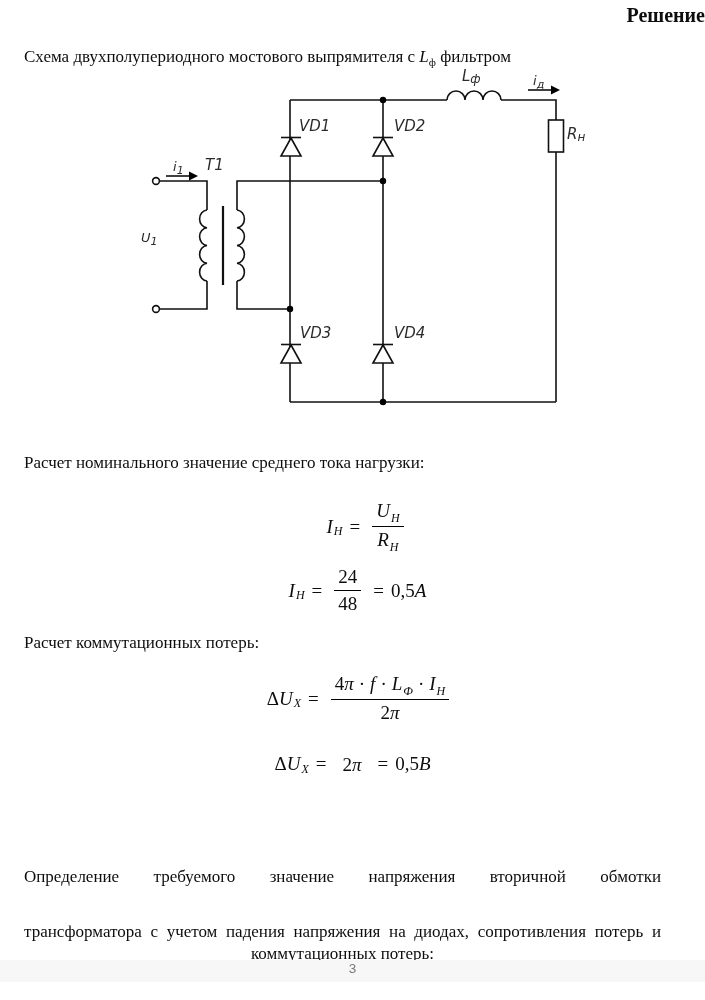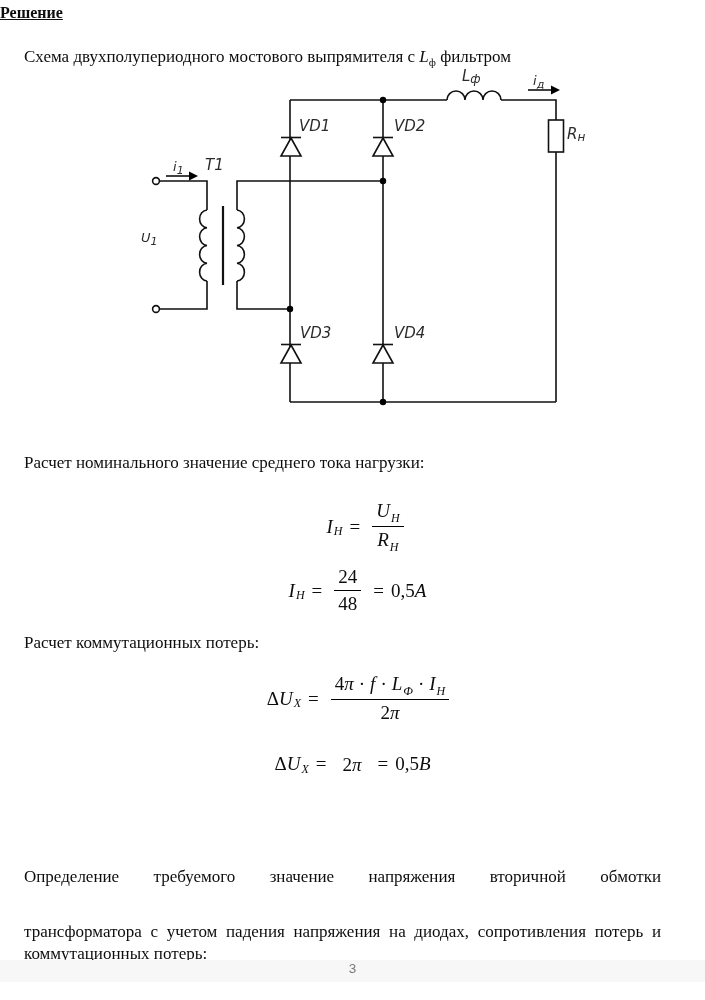--- a/index.html
+++ b/index.html
@@ -1,29 +1,29 @@
 <!DOCTYPE html>
 <html><head>
 <meta charset="utf-8">
 <style>
   html,body{margin:0;padding:0;background:#ffffff;}
   .page{position:relative;width:705px;height:1000px;background:#ffffff;
         font-family:"Liberation Serif",serif;color:#0d0d0d;overflow:hidden;}
 
-  .title{position:absolute;top:4px;left:0;width:100%;text-align:left;
-         font-size:16px;font-weight:bold;text-decoration:underline;}
+  .title{position:absolute;top:4px;left:0;width:100%;text-align:right;
+         font-size:20px;font-weight:bold;}
 
   .bodytext{position:absolute;left:24px;width:637px;font-size:17px;line-height:21px;}
   .intro{top:46px;}
   .caption{top:412px;text-align:center;}
   .label1{top:452px;}
   .label2{top:632px;}
   .closing{top:833px;line-height:22px;}
   .jline{text-align:justify;text-align-last:justify;margin-top:33px;}
-  .jleft{text-align:left;}
+  .jleft{text-align:center;}
 
   .var{font-style:italic;}
   .tsub{font-size:11px;position:relative;top:4px;}
 
   
   .fb{position:absolute;left:0;width:100%;text-align:center;}
   .fb1{top:500px;} .fb2{top:566px;} .fb3{top:673px;} .fb4{top:752px;}
   .formula{display:inline-flex;align-items:center;font-size:19px;white-space:pre;}
   .fb1 .formula{margin-left:30px;} .fb2 .formula{margin-left:10px;} .fb3 .formula{margin-left:16px;}
   .frac{display:inline-flex;flex-direction:column;align-items:center;margin:0 5px;justify-content:center;}

